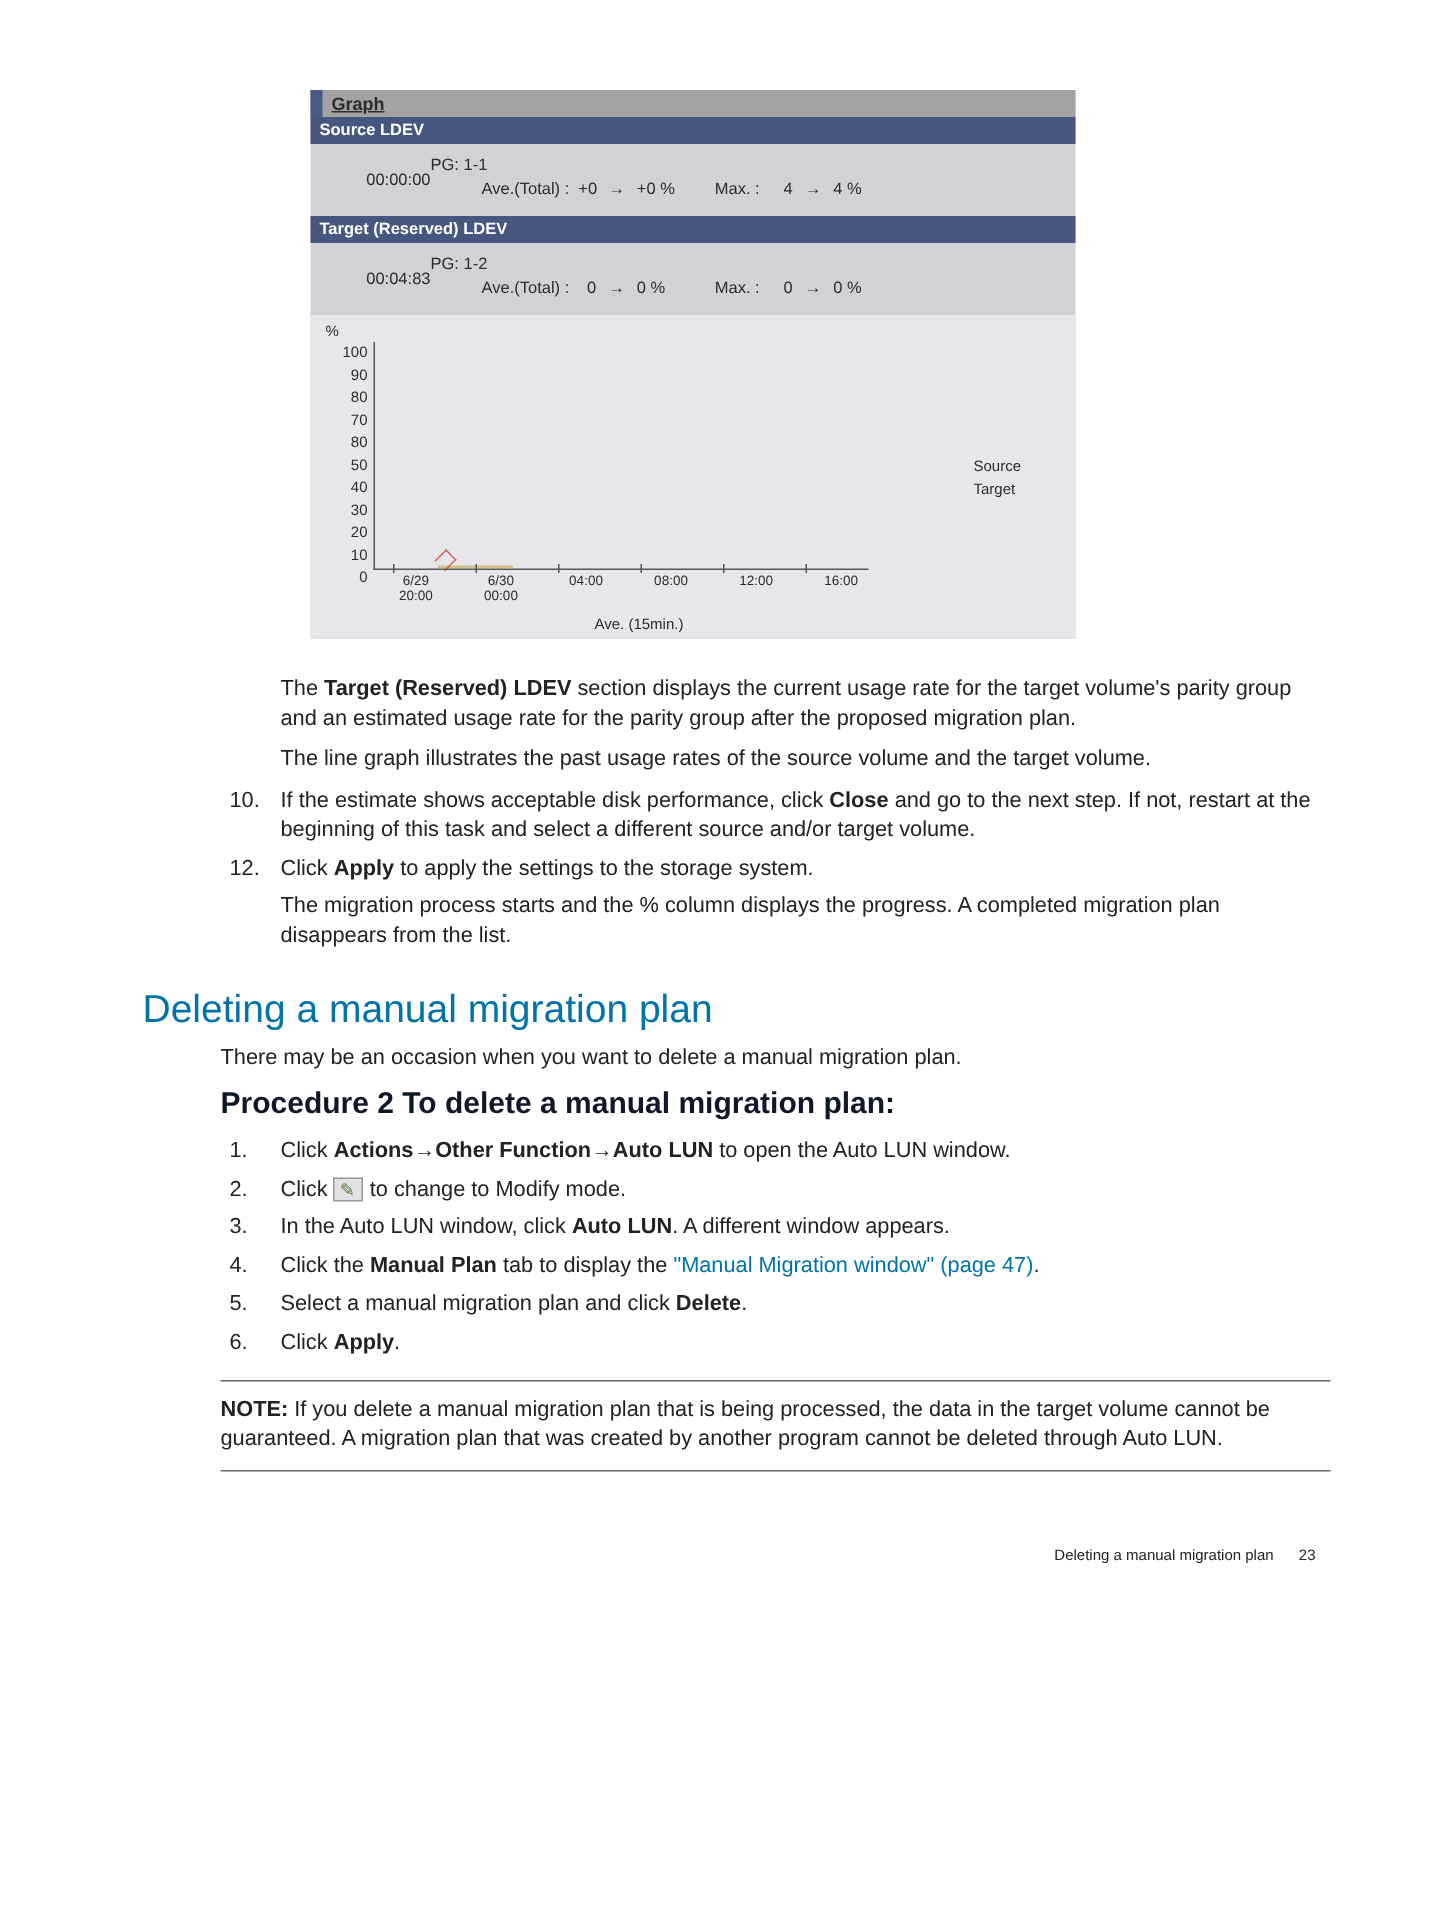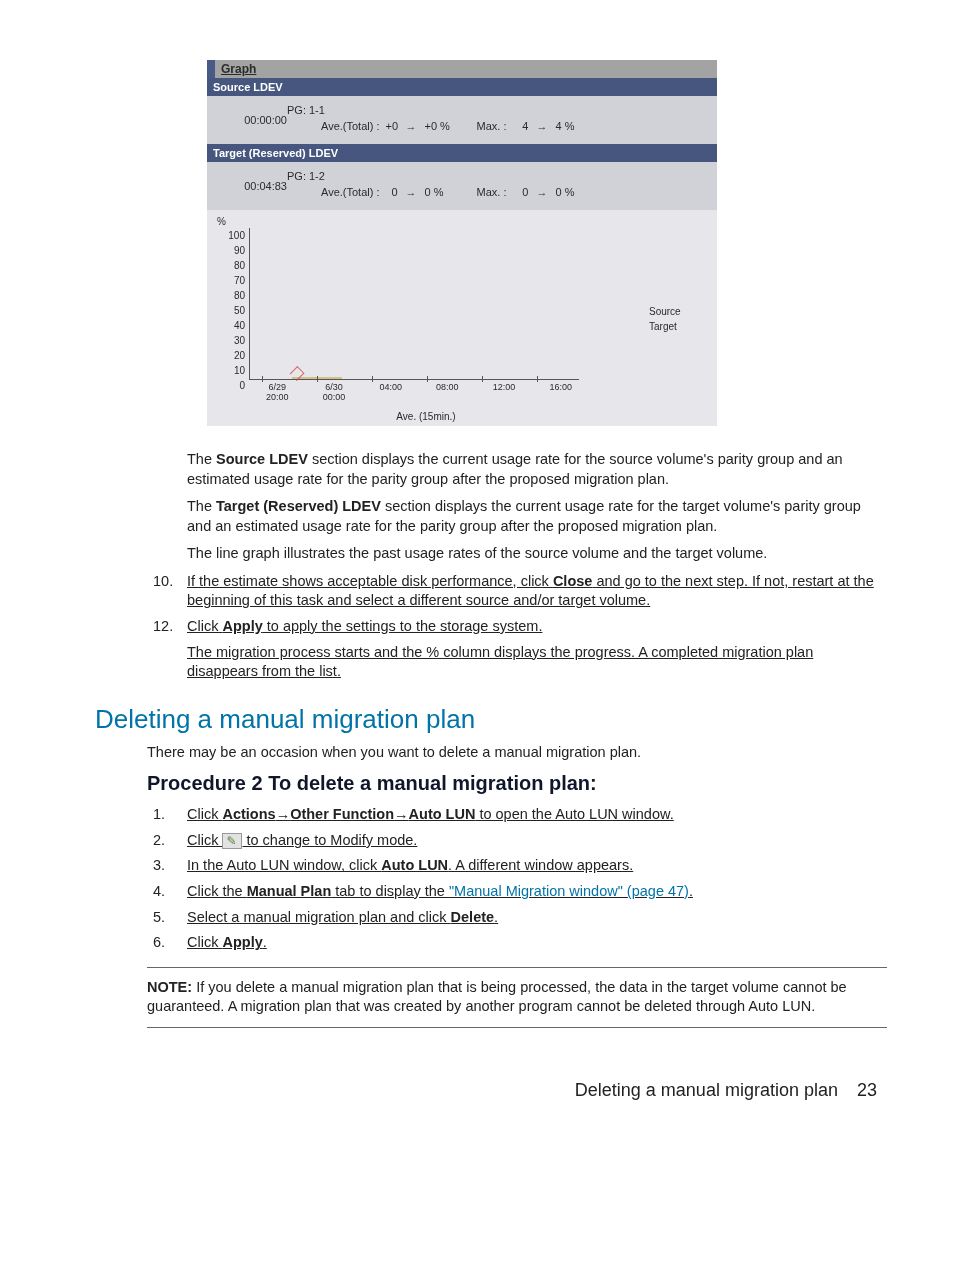--- a/index.html
+++ b/index.html
@@ -156,21 +156,21 @@
     display: flex;
     margin-bottom: 6px;
     justify-content: flex-end;
   }
   ol.steps > li > .num {
     width: 40px;
     flex-shrink: 0;
     text-align: left;
     padding-left: 6px;
   }
-  ol.steps > li > .txt { flex: 1; text-decoration: underline; }
+  ol.steps > li > .txt { flex: 1; }
   .step-sub { margin-top: 6px; }
   .bold { font-weight: bold; }
   h2.section-title {
     font-family: "Futura", "Century Gothic", Arial, sans-serif;
     font-weight: 300;
     color: #0073a8;
     font-size: 26px;
     margin: 20px 0 6px 0;
   }
   .proc-title {
@@ -197,21 +197,21 @@
   }
   .note-block {
     border-top: 1px solid #666;
     border-bottom: 1px solid #666;
     padding: 10px 0;
     margin: 14px 0 0 52px;
   }
   .footer {
     text-align: right;
     font-family: "Futura", "Century Gothic", Arial, sans-serif;
-    font-size: 18px;
+    font-size: 10px;
     margin-top: 50px;
     padding-right: 10px;
   }
   .footer .pn { margin-left: 14px; }
   .tickmark { position: absolute; bottom: -3px; height: 6px; border-left: 1px solid #555; }
 </style>
 </head>
 <body>
 <div class="page">
 
@@ -304,23 +304,20 @@
             <span class="leg-swatch tgt-color"></span>
             <span>Target</span>
           </div>
     </div>
   </div>
 </div>
 
 <div class="body-text">
 
   <div class="para indent1">
-    <span>The </span><span class="bold">Source LDEV</span><span> section displays the current usage rate for the source volume's parity group and an estimated usage rate for the parity group after the proposed migration plan.</span>
-  </div>
-  <div class="para indent1">
     <span>The </span><span class="bold">Target (Reserved) LDEV</span><span> section displays the current usage rate for the target volume's parity group and an estimated usage rate for the parity group after the proposed migration plan.</span>
   </div>
   <div class="para indent1">The line graph illustrates the past usage rates of the source volume and the target volume.</div>
 
   <ol class="steps">
     <li>
       <span class="num">10.</span>
       <span class="txt"><span>If the estimate shows acceptable disk performance, click </span><span class="bold">Close</span><span> and go to the next step. If not, restart at the beginning of this task and select a different source and/or target volume.</span></span>
     </li>
     <li>

